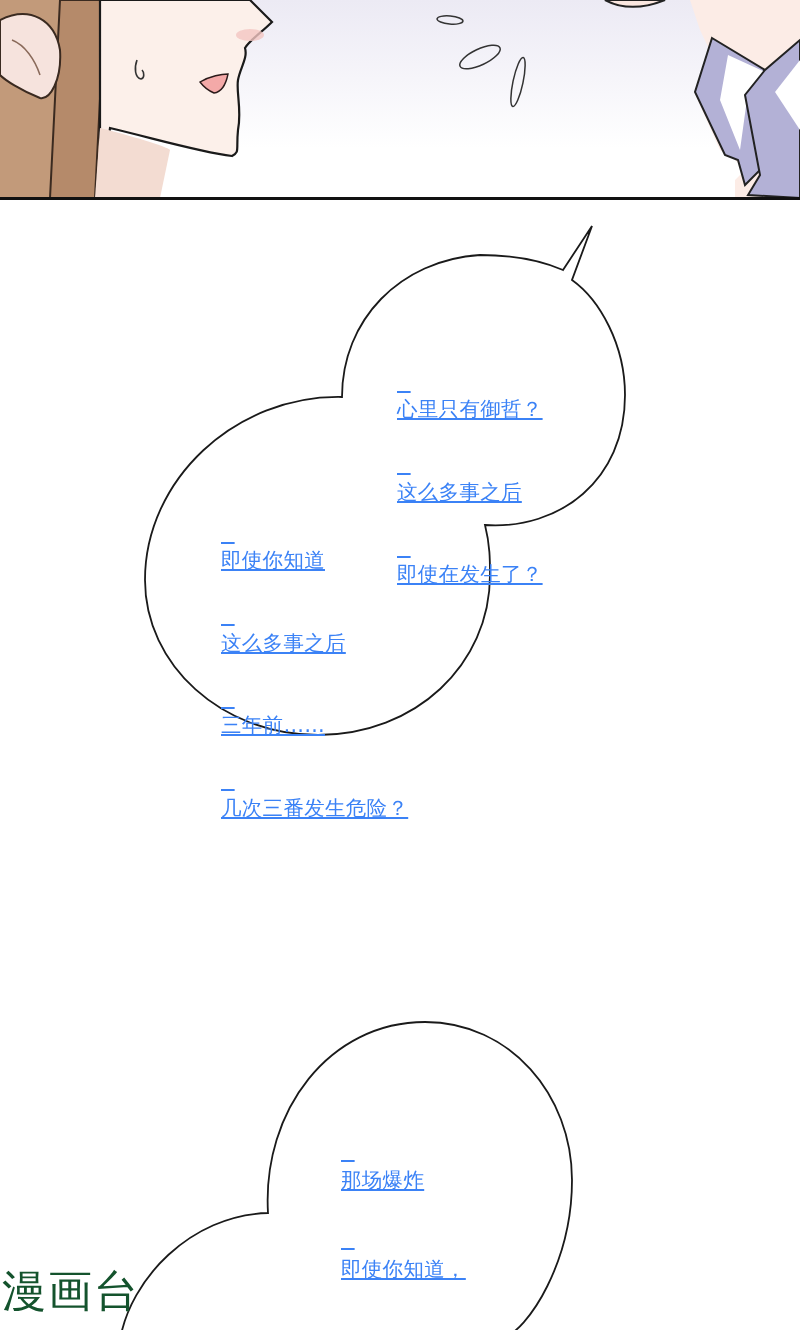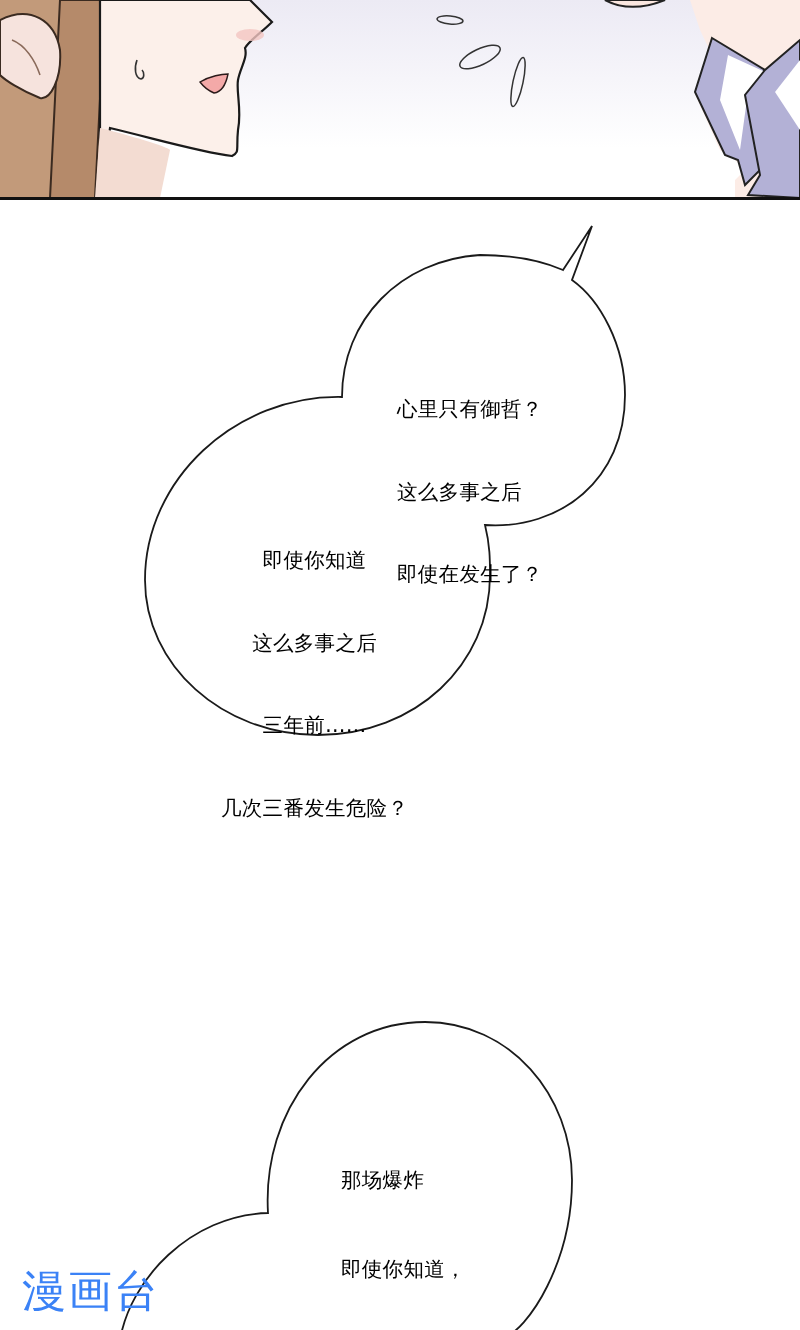--- a/index.html
+++ b/index.html
@@ -3,22 +3,22 @@
 <meta charset="utf-8">
 <style>
   html, body { margin: 0; padding: 0; background: #ffffff; }
   body { width: 800px; height: 1330px; position: relative; overflow: hidden;
          font-family: "DejaVu Sans", "Liberation Sans", sans-serif; }
   .panel-top { position: absolute; left: 0; top: 0; width: 800px; height: 198px; overflow: hidden;
                background: linear-gradient(180deg, #eceaf4 0%, #f6f5fa 40%, #ffffff 75%); }
   .panel-border { position: absolute; left: 0; top: 197px; width: 800px; height: 3px; background: #111; }
   .art { position: absolute; left: 0; top: 0; }
   .bubbles { position: absolute; left: 0; top: 0; }
-  .bubble-text { position: absolute; font-size: 20.5px; line-height: 27.5px; color: #000000; white-space: pre; letter-spacing: 0.3px; }
-  .watermark { position: absolute; left: 22px; top: 1262px; font-size: 44px; color: #3b82f6; letter-spacing: 2px; font-weight: 400; }
+  .bubble-text { position: absolute; font-size: 20.5px; line-height: 27.5px; color: #3b82f6; white-space: pre; letter-spacing: 0.3px; text-decoration: underline; }
+  .watermark { position: absolute; left: 2px; top: 1262px; font-size: 44px; color: #14532d; letter-spacing: 2px; font-weight: 400; }
 </style>
 </head>
 <body>
 
 <div class="panel-top">
   <svg class="art" width="800" height="198" viewBox="0 0 800 198">
 
     <path d="M0,0 L120,0 L95,198 L0,198 Z" fill="#c29a7a"></path>
     <path d="M60,0 L105,0 L95,198 L50,198 Z" fill="#b58a6a" stroke="#3a2a20" stroke-width="2"></path>
 
@@ -72,21 +72,21 @@
     L120,1340
     C130,1280 190,1215 268,1213 Z" fill="#ffffff" stroke="#1a1a1a" stroke-width="1.8"></path>
 </svg>
 
 <div class="bubble-text" style="left:397px; top:341px;">
   <div>心里只有御哲？</div>
   <div>这么多事之后</div>
   <div>即使在发生了？</div>
 </div>
 
-<div class="bubble-text" style="left:221px; top:492px;text-align:center;">
+<div class="bubble-text" style="left:221px; top:492px;">
   <div>即使你知道</div>
   <div>这么多事之后</div>
   <div>三年前……</div>
   <div>几次三番发生危险？</div>
 </div>
 
 <div class="bubble-text" style="left:341px; top:1107px; line-height:29.5px;">
   <div>那场爆炸</div>
   <div>即使你知道，</div>
   

